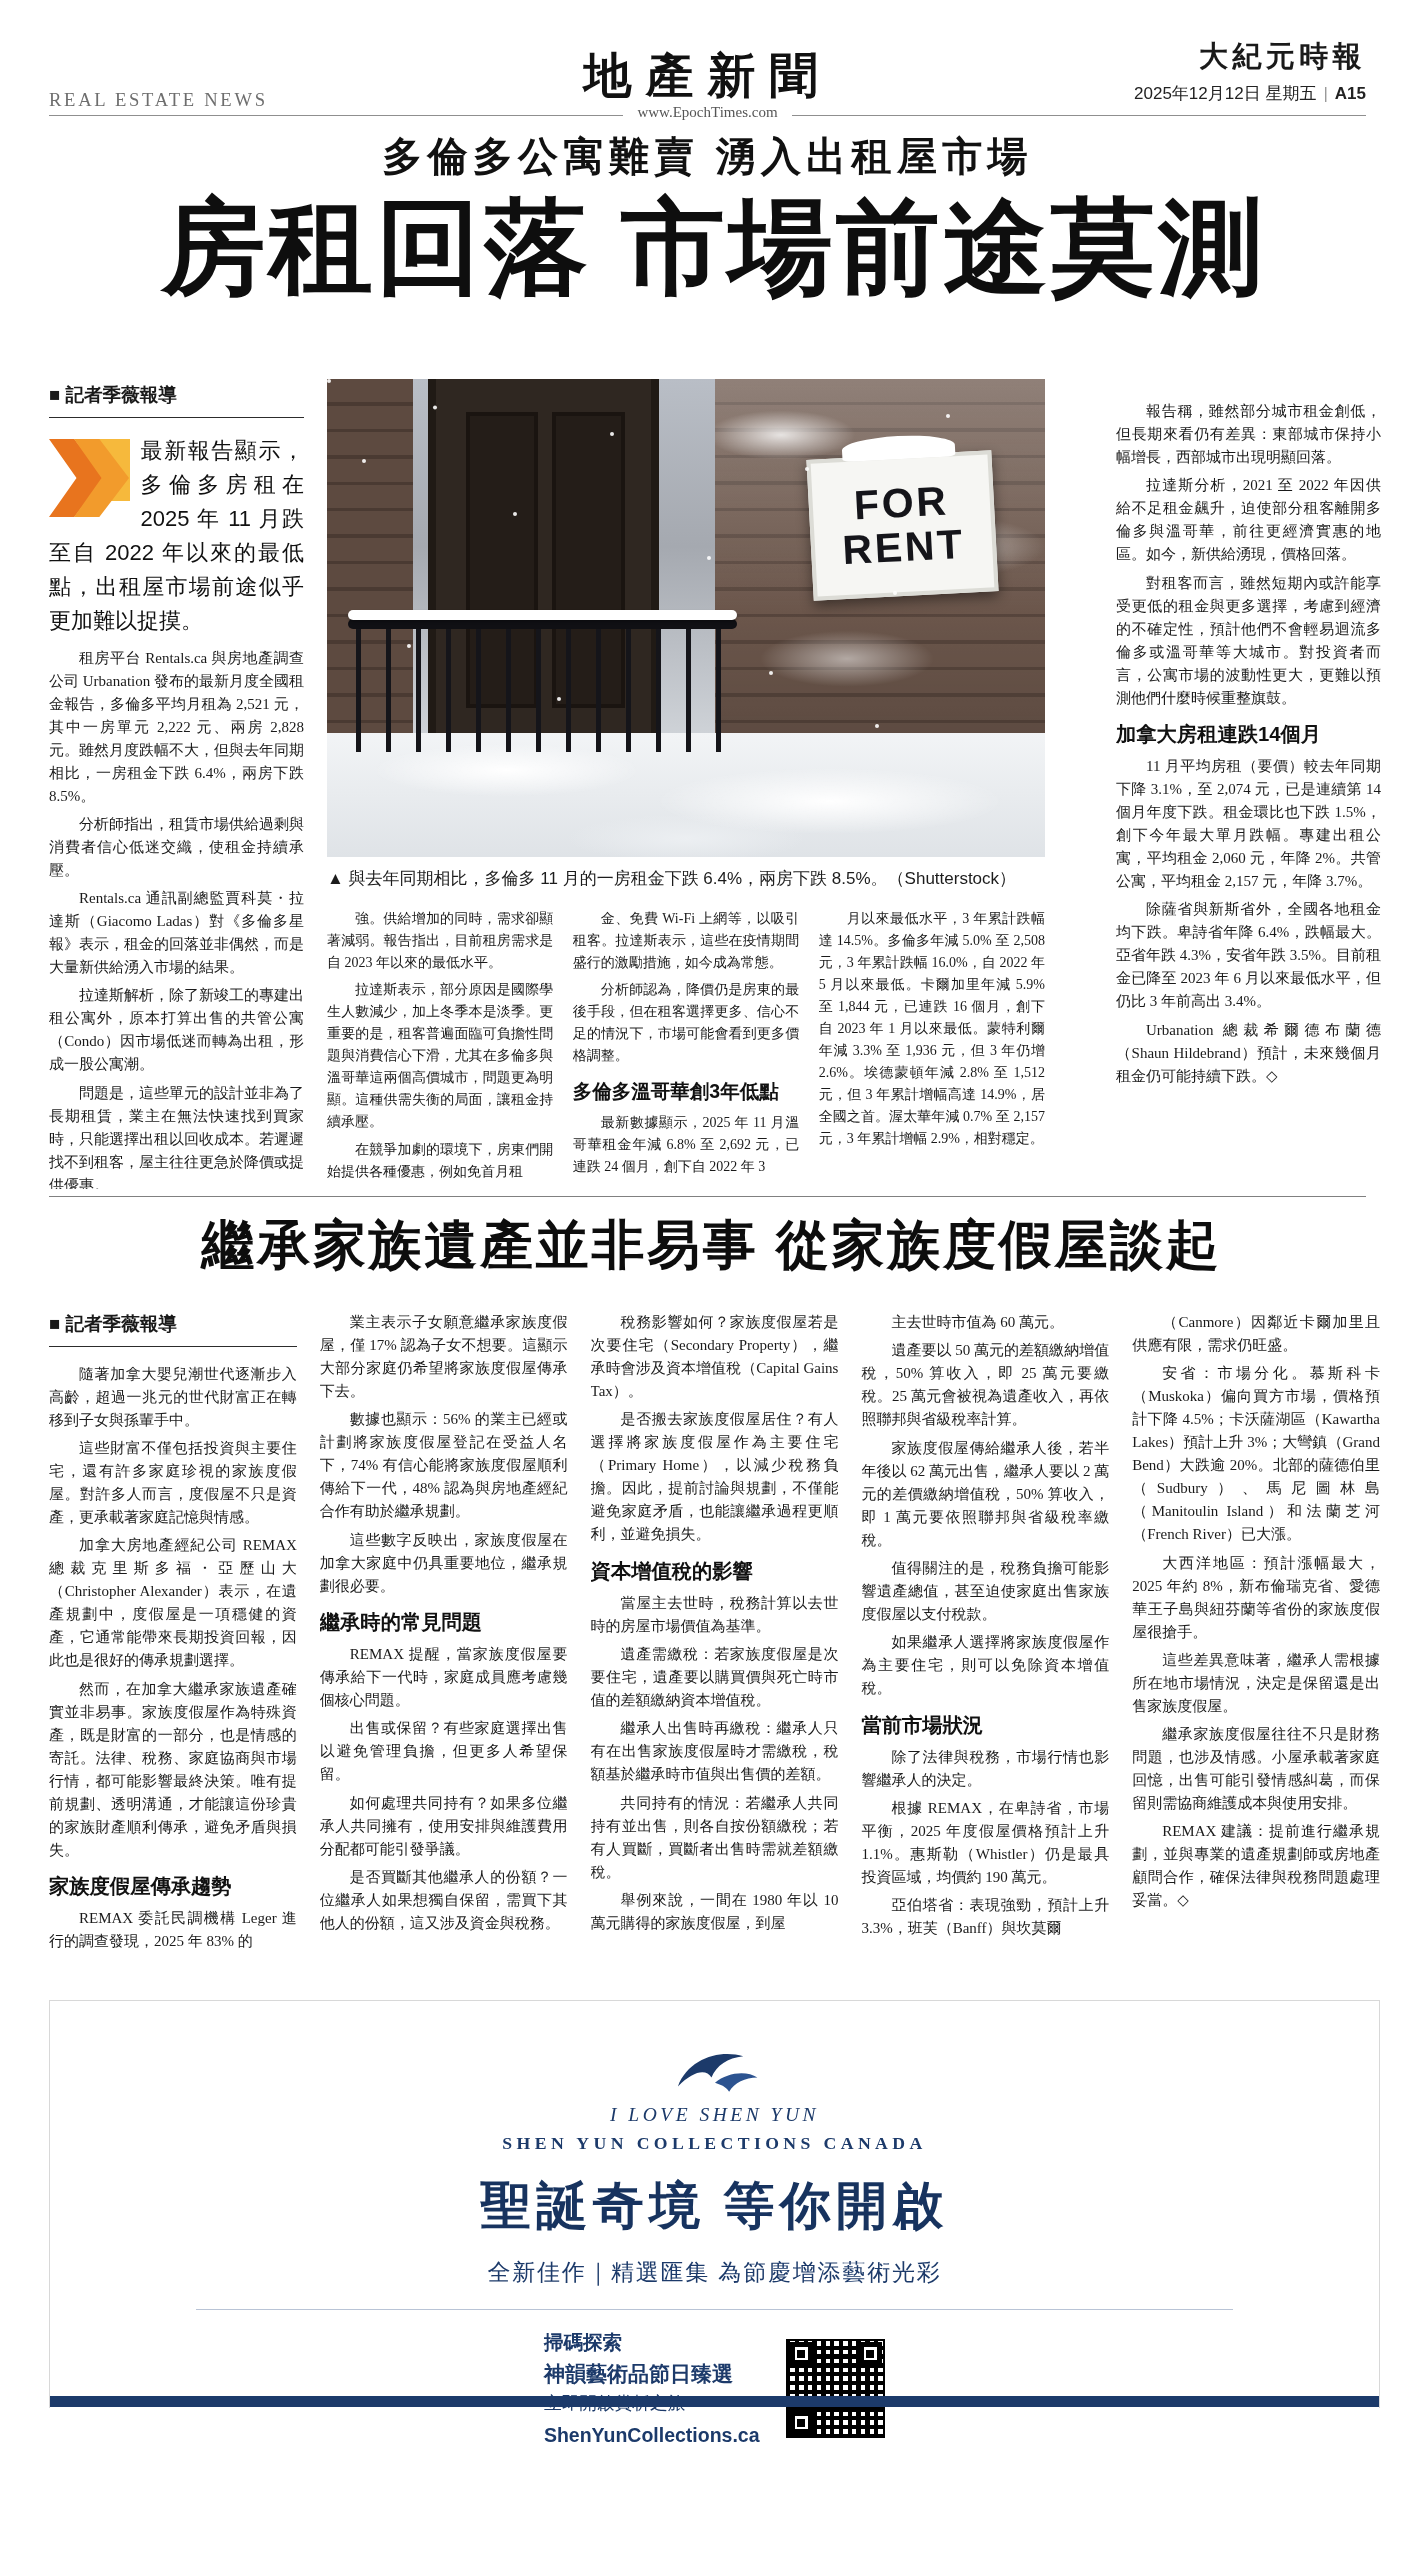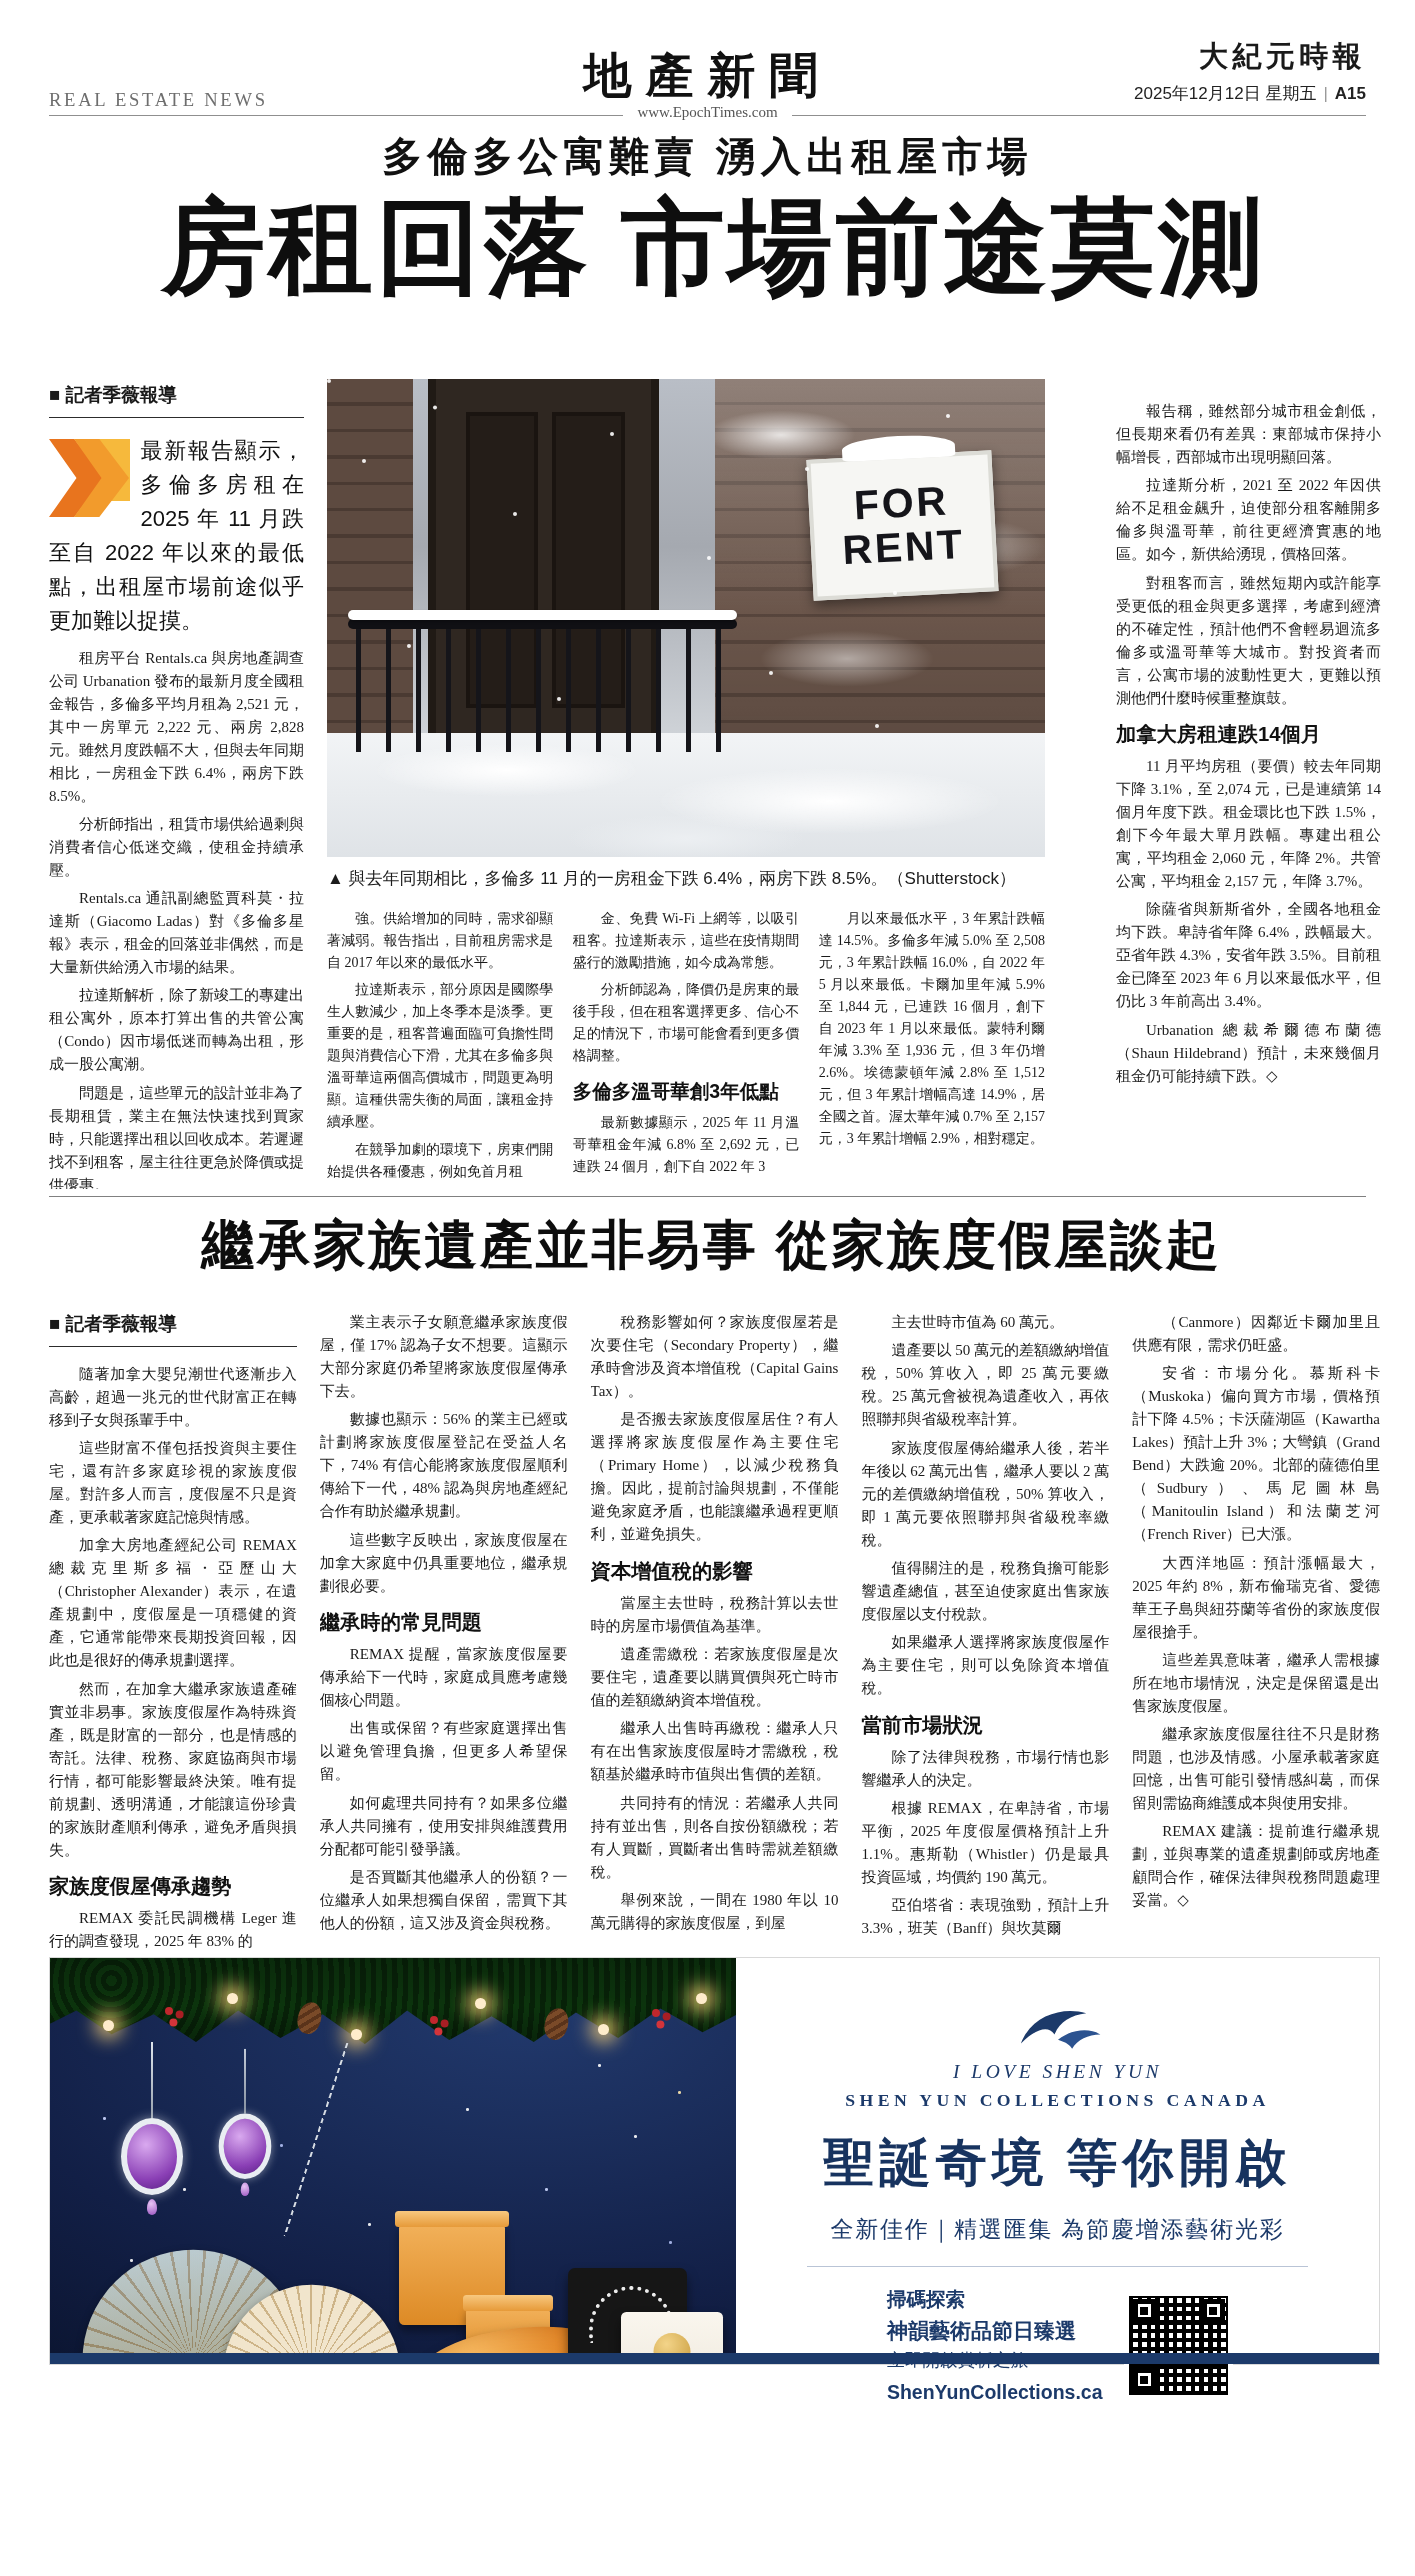--- a/index.html
+++ b/index.html
@@ -98,22 +98,22 @@
 
   .rule-mid{position:absolute;left:49px;right:49px;top:1196px;border-top:1.3px solid #808080;}
 
   
   .a2-head{position:absolute;left:0;right:0;top:1210px;text-align:center;font-size:53px;font-weight:900;
            letter-spacing:2.7px;font-family:"Liberation Sans","DejaVu Sans",sans-serif;color:#0d0d0d;margin-left:8px;}
   .a2-cols{position:absolute;left:49px;top:1311px;width:1331px;height:732px;display:flex;gap:23px;}
   .a2-cols .col{flex:1;overflow:hidden;}
 
   
-  .ad{position:absolute;left:49px;top:1957px;width:1331px;height:408px;display:flex;
-      border:0.9px solid #d8d8d8;box-sizing:border-box;}
+  .ad{position:absolute;left:49px;top:2000px;width:1331px;height:408px;display:flex;
+      border:0.9px solid #d8d8d8;box-sizing:border-box;flex-direction:column;}
   .ad-strip{position:absolute;left:0;right:0;bottom:0;height:10.6px;background:#1c3a6a;z-index:9;}
   .ad-left{position:relative;width:686px;background:radial-gradient(796px 442px at 70% 10%,#223a6e,#121f46 70%,#0c1633);overflow:hidden;}
   .stars i{position:absolute;width:2.7px;height:2.7px;border-radius:50%;background:#fff;opacity:.9;
       box-shadow:53px 159px 0 #cdd8ff,133px 230px 0 #fff,230px 186px 0 #aebcf0,318px 265px 0 #fff,
                  416px 150px 0 #fff,495px 230px 0 #cdd8ff,584px 177px 0 #fff,619px 283px 0 #aebcf0,
                  80px 301px 0 #fff,548px 106px 0 #fff,628px 133px 0 #ffe9b0;}
   .garland{position:absolute;top:-7px;left:-8.8px;right:-8.8px;height:99px;
       background:linear-gradient(180deg,#1d3a1f,#234a25 55%,#16301a),
                  repeating-radial-gradient(circle at 10% 30%,#2c5a2e 0 5.3px,#1b3a1d 5.3px 10.6px);
       background-blend-mode:overlay;
@@ -227,21 +227,21 @@
       <span class="l">RENT</span>
     </div>
     <div class="ph-flakes">
         <i></i>
       </div>
   </div>
   <div class="caption">▲ 與去年同期相比，多倫多 11 月的一房租金下跌 6.4%，兩房下跌 8.5%。（Shutterstock）</div>
 
   <div class="a1-cols">
     <div class="col">
-        <p class="para">強。供給增加的同時，需求卻顯著減弱。報告指出，目前租房需求是自 2017 年以來的最低水平。</p>
+        <p class="para">強。供給增加的同時，需求卻顯著減弱。報告指出，目前租房需求是自 2023 年以來的最低水平。</p>
         <p class="para">拉達斯表示，部分原因是國際學生人數減少，加上冬季本是淡季。更重要的是，租客普遍面臨可負擔性問題與消費信心下滑，尤其在多倫多與溫哥華這兩個高價城市，問題更為明顯。這種供需失衡的局面，讓租金持續承壓。</p>
         <p class="para">在競爭加劇的環境下，房東們開始提供各種優惠，例如免首月租</p>
       </div>
     <div class="col">
       <div>
           <p class="para">金、免費 Wi-Fi 上網等，以吸引租客。拉達斯表示，這些在疫情期間盛行的激勵措施，如今成為常態。</p>
           <p class="para">分析師認為，降價仍是房東的最後手段，但在租客選擇更多、信心不足的情況下，市場可能會看到更多價格調整。</p>
         </div>
       <div class="subhead">多倫多溫哥華創3年低點</div>
       <div>

